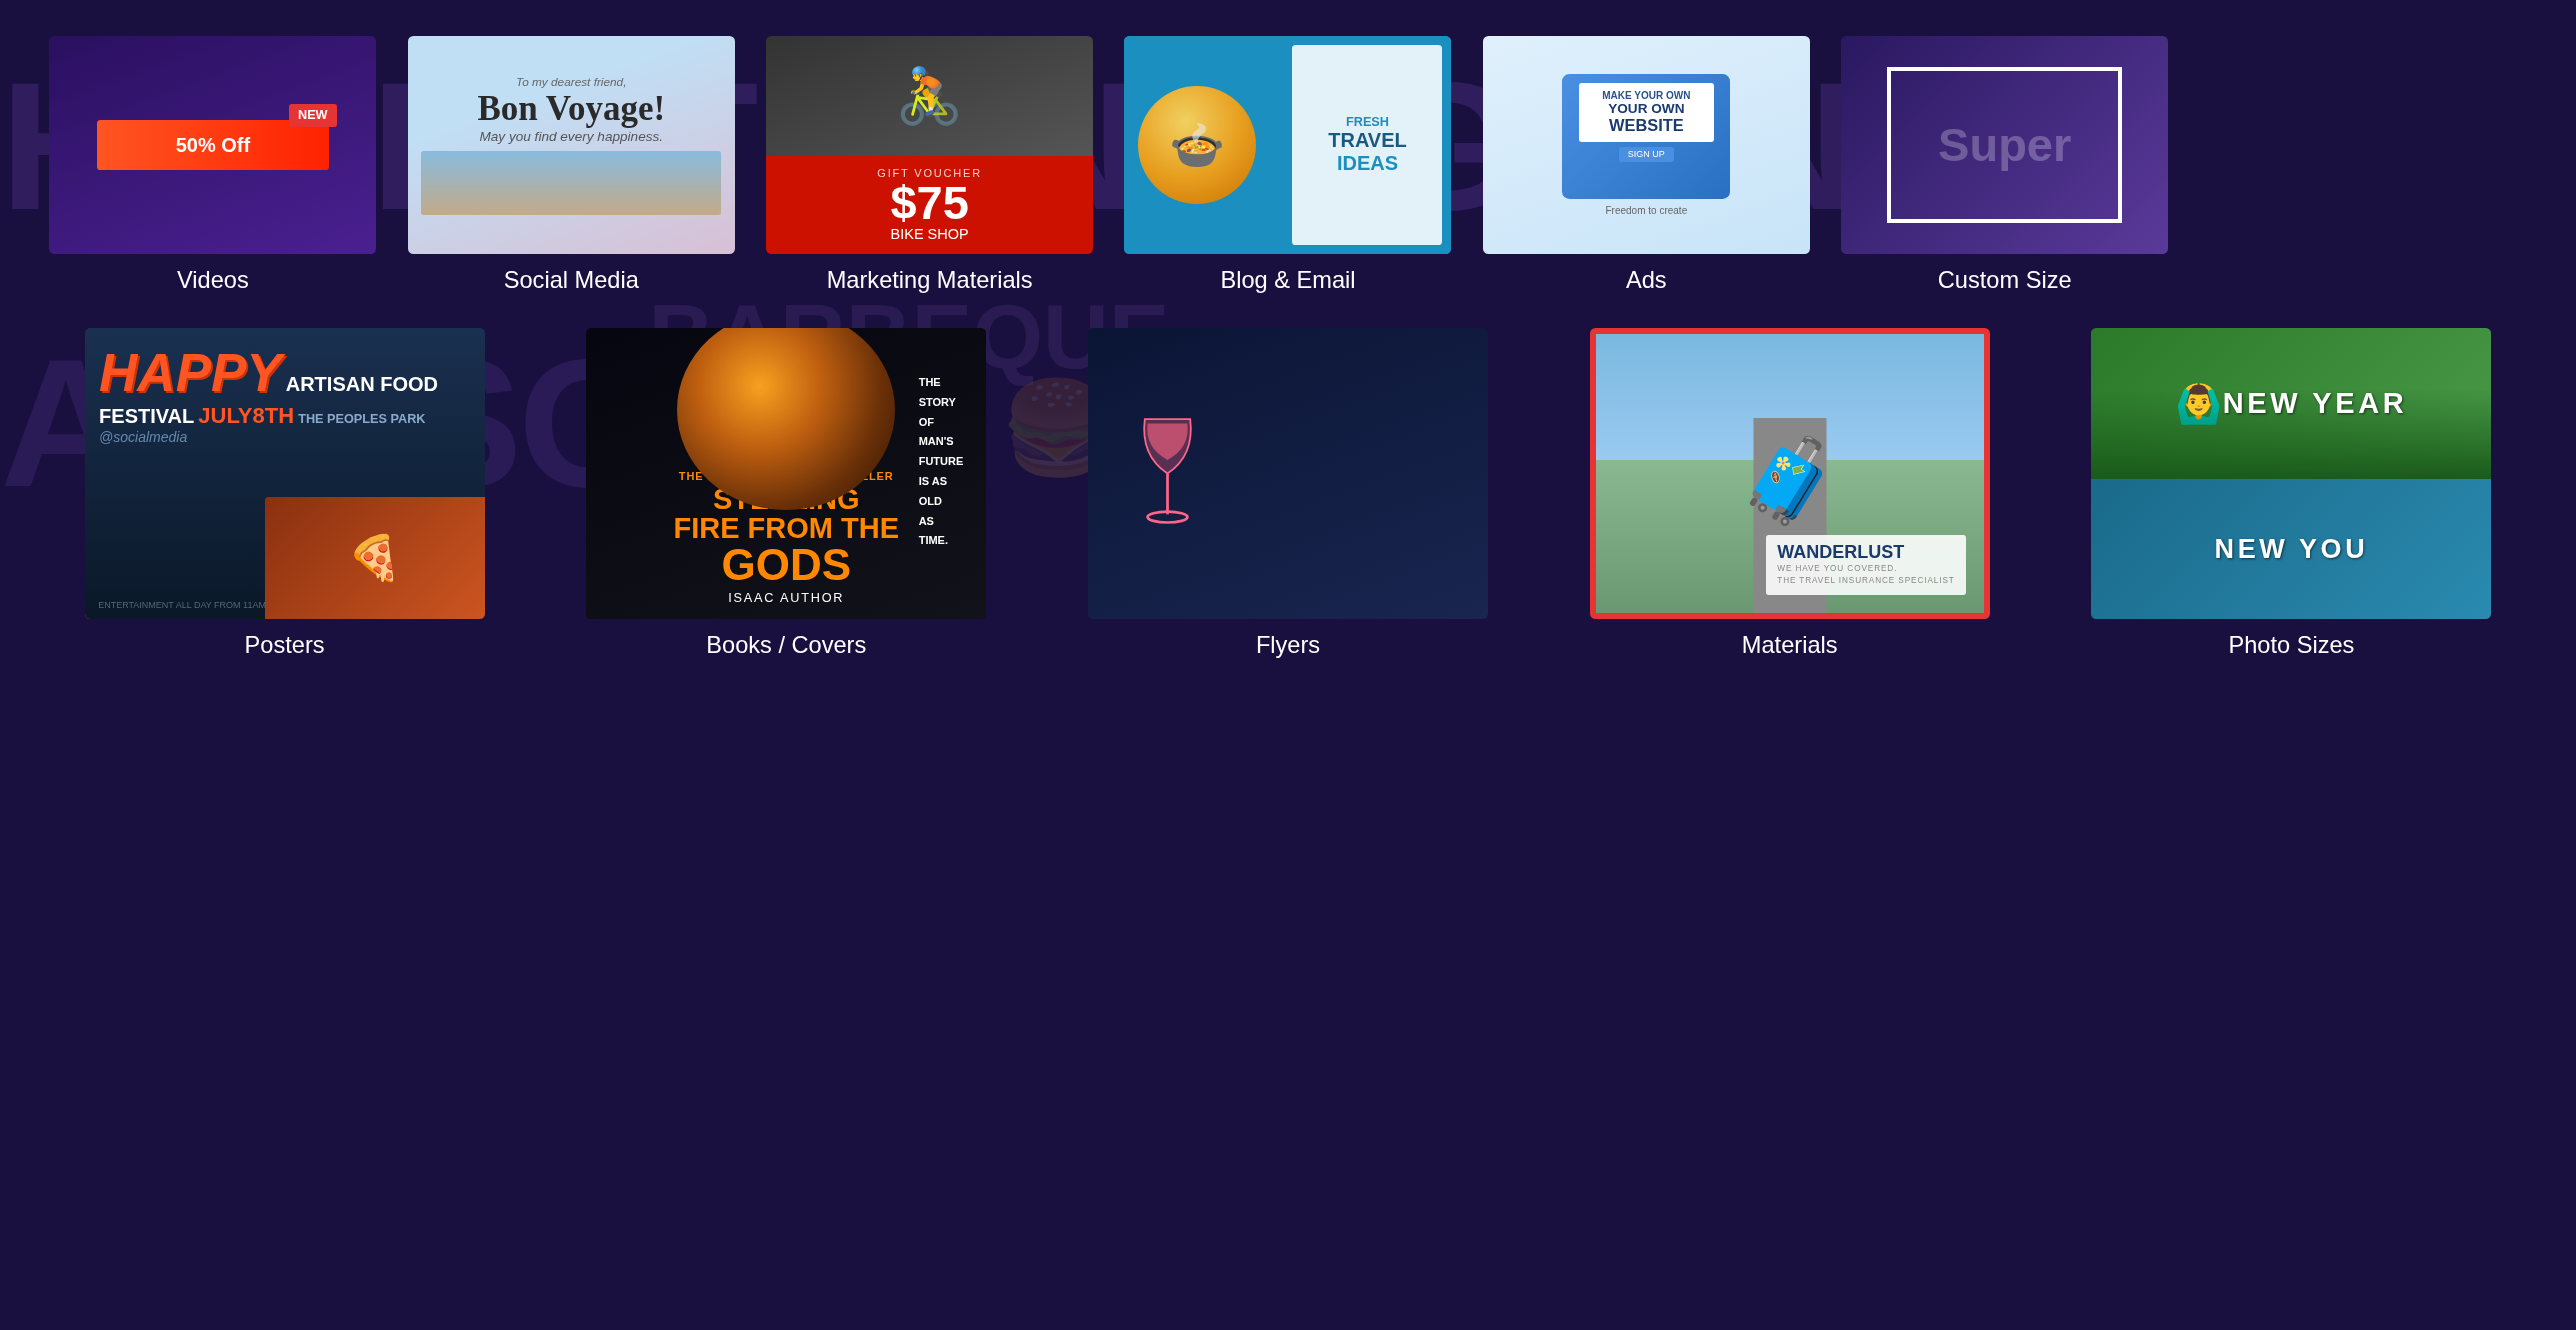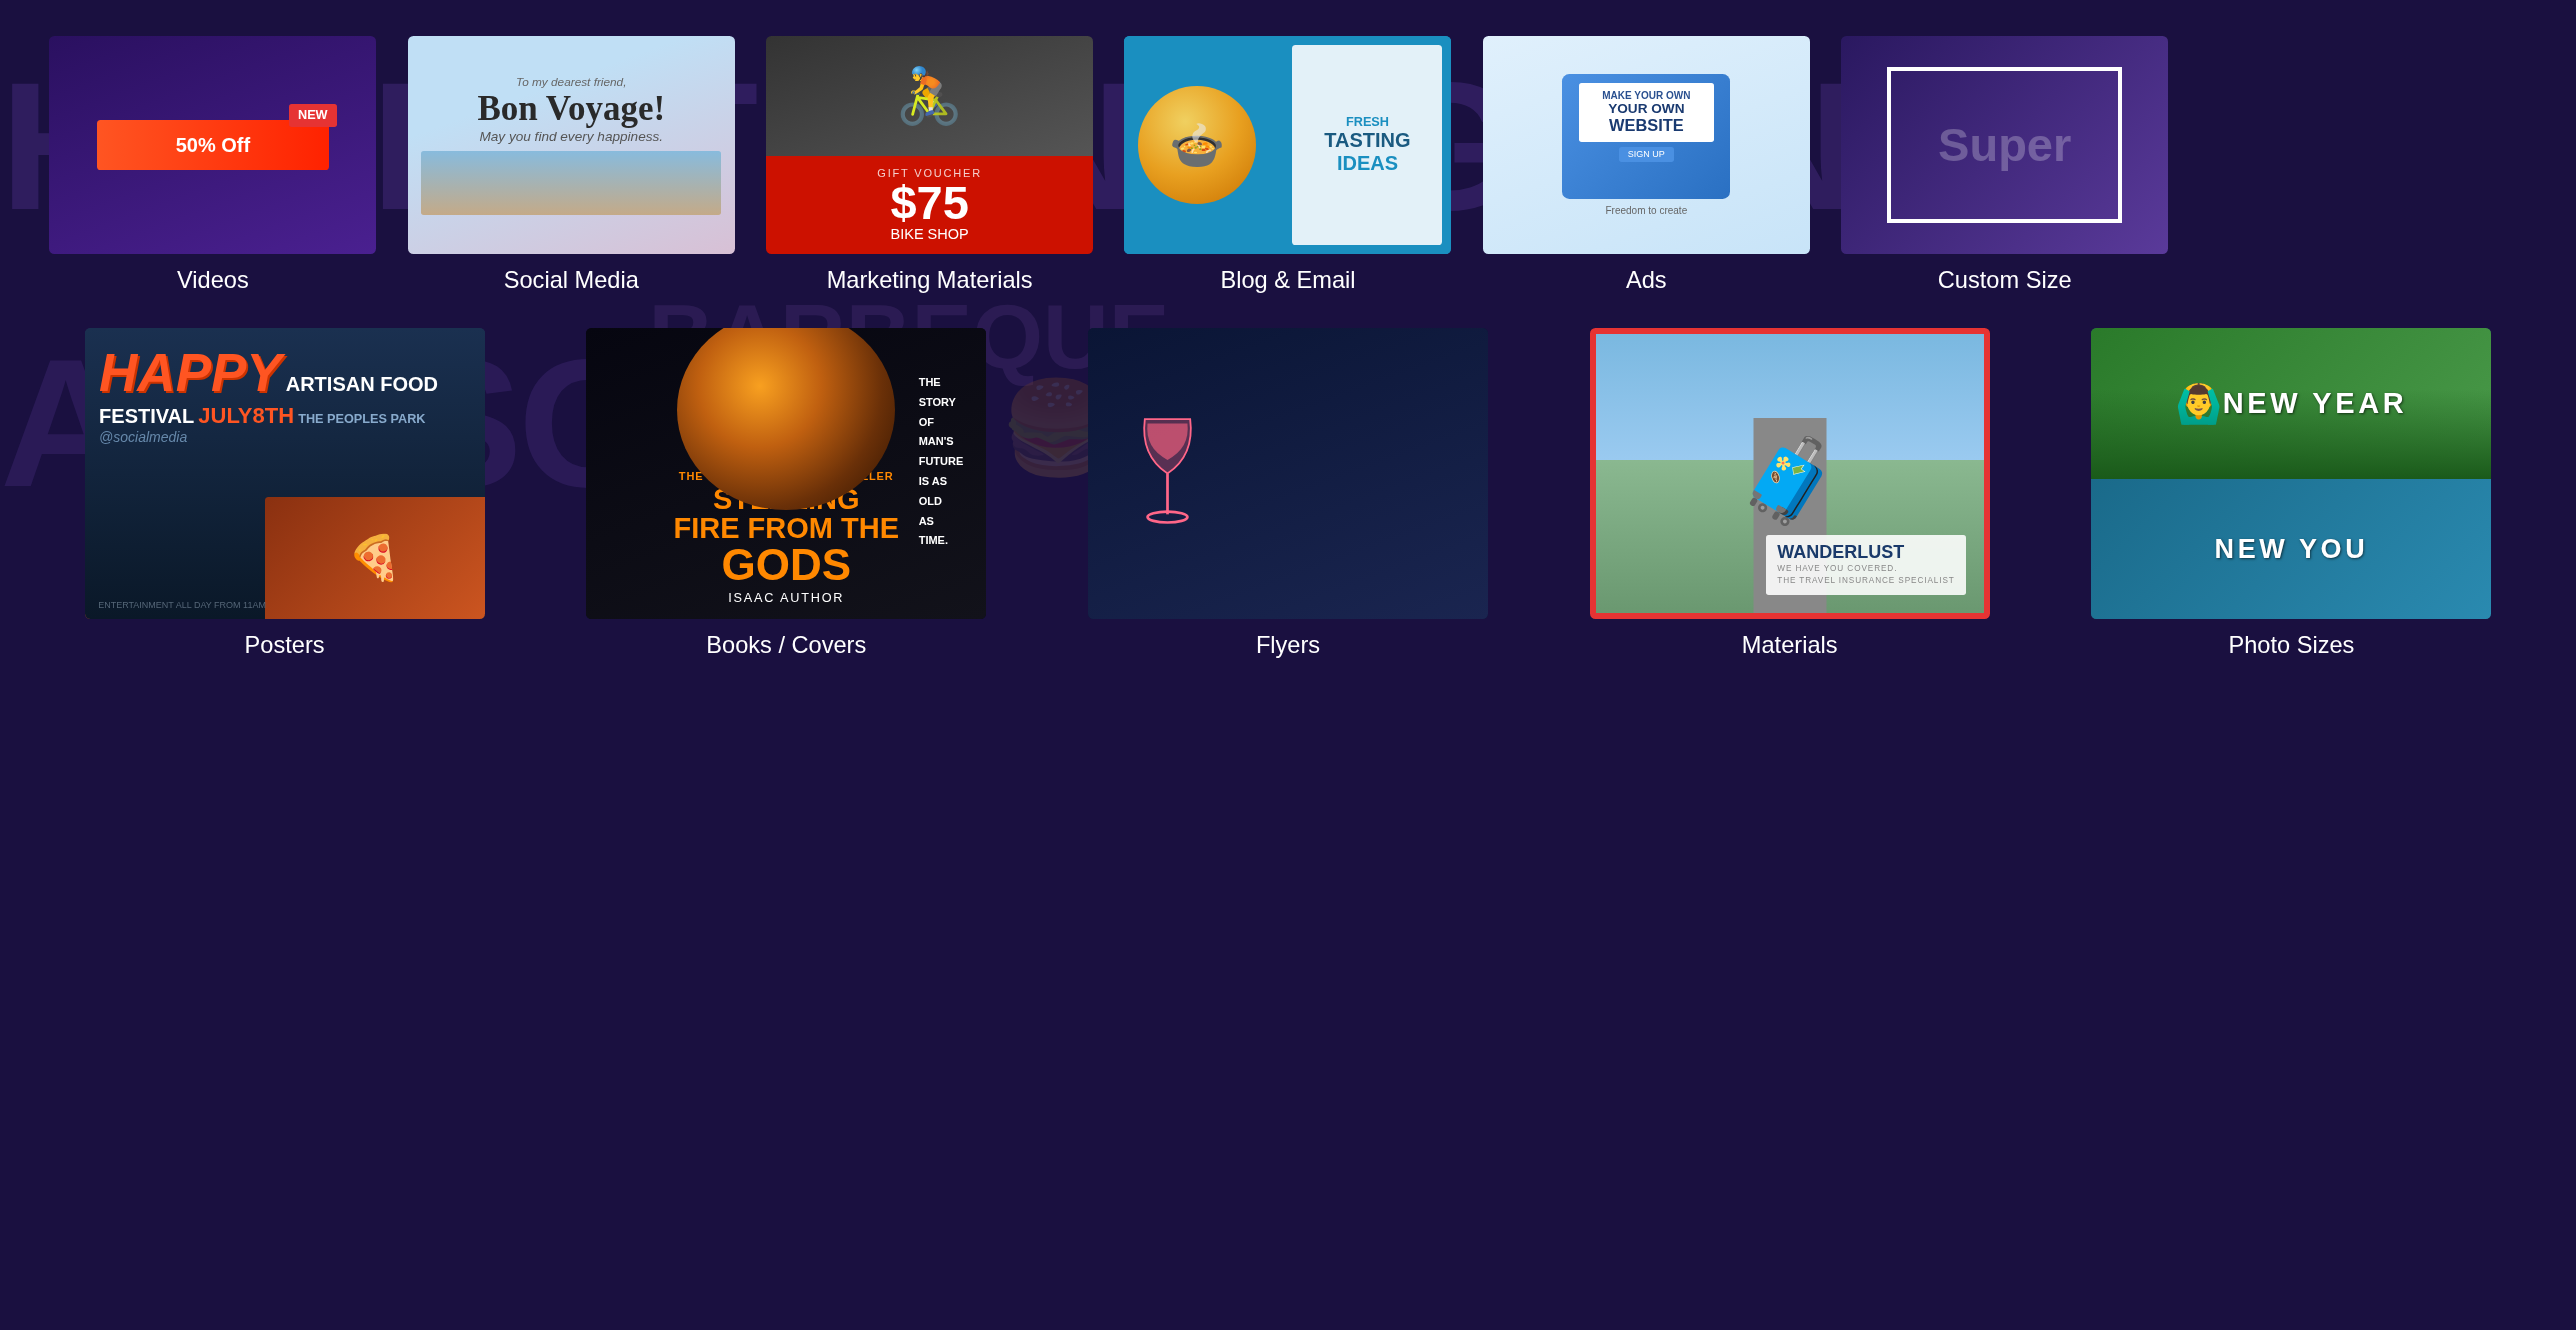--- a/index.html
+++ b/index.html
@@ -432,21 +432,21 @@
       </div>
 
       <div class="cat-item">
         <div class="thumb t-blogemail">
           <div class="blog-inner">
             <div class="blog-plate">
               <span style="font-size:45px;">🍲</span>
             </div>
             <div class="blog-right">
               <span class="blog-fresh">FRESH</span>
-              <span class="blog-recipe">TASTING</span>
+              <span class="blog-recipe">TRAVEL</span>
               <span class="blog-ideas">IDEAS</span>
             </div>
           </div>
         </div>
         <span class="cat-label">Blog &amp; Email</span>
       </div>
 
       <div class="cat-item">
         <div class="thumb t-ads">
           <div class="ads-inner">

